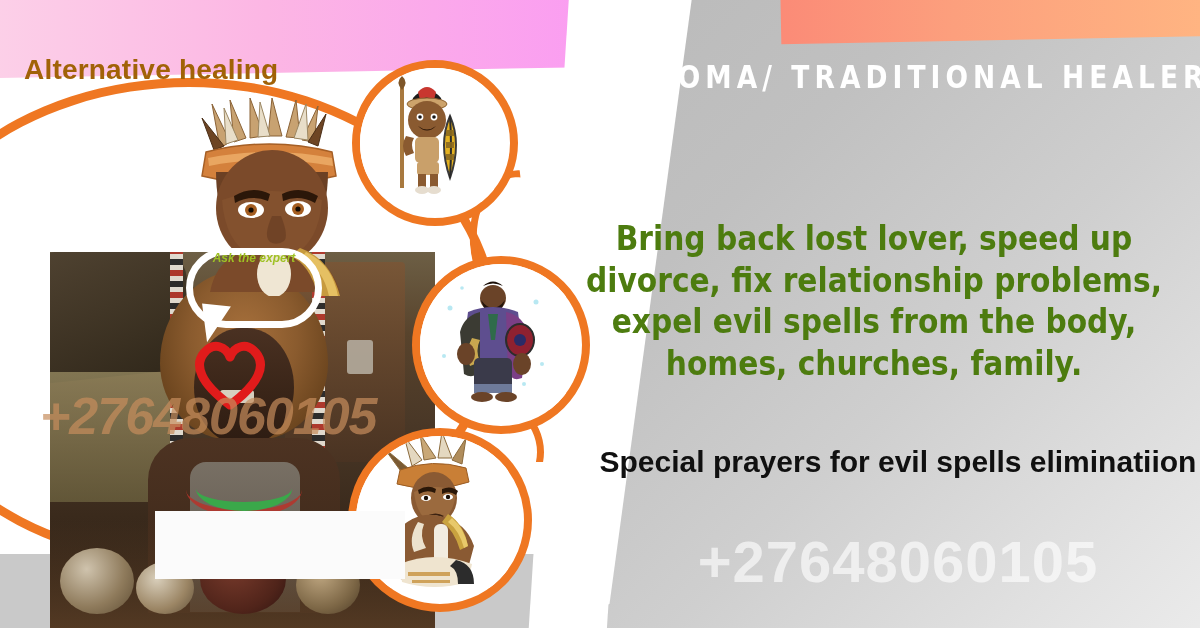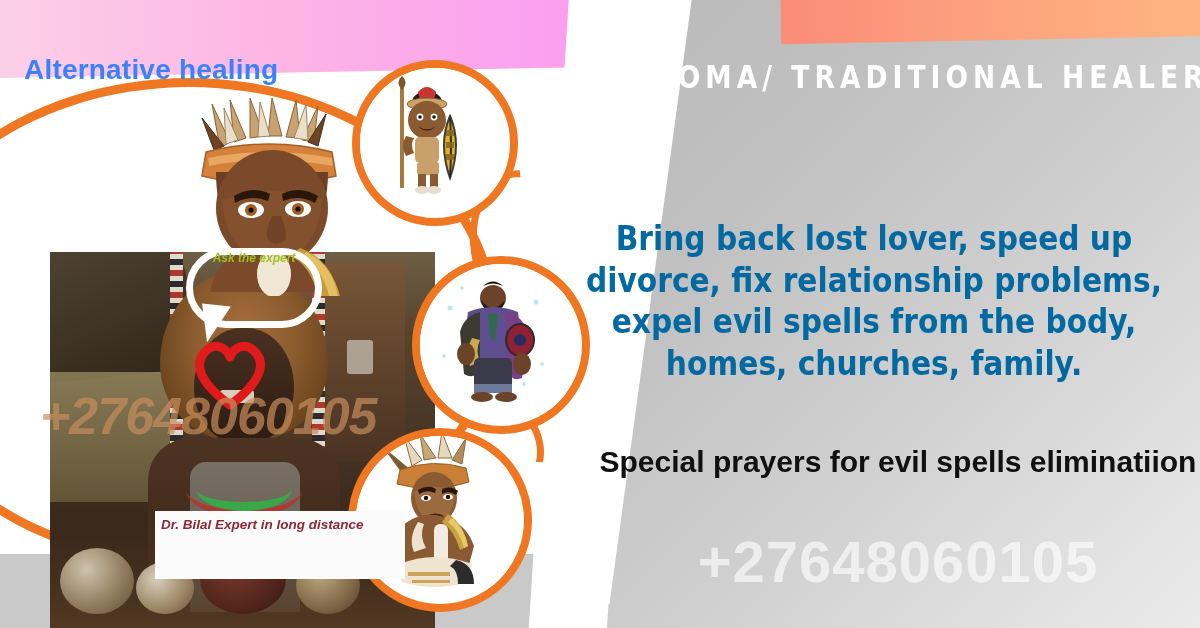--- a/index.html
+++ b/index.html
@@ -58,37 +58,37 @@
     transform:scaleX(.92);
     white-space:nowrap;
   }
   .docname{
     position:absolute;left:0;top:102px;width:652px;text-align:center;
     color:#ffffff;font-size:74px;font-weight:700;letter-spacing:9px;
     line-height:1.0;white-space:nowrap;
   }
   .redlines{
     position:absolute;left:6px;top:218px;width:640px;text-align:center;
-    color:#0369a1;font-size:33px;font-weight:700;line-height:1.26;
+    color:#4d7c0f;font-size:33px;font-weight:700;line-height:1.26;
     font-family:"DejaVu Sans Condensed","Liberation Sans Narrow","Liberation Sans",sans-serif;
   }
   .blackline{
     position:absolute;left:50px;top:442px;width:600px;text-align:center;
     color:#101010;font-size:30px;font-weight:700;line-height:1.3;
   }
   .watermark{
     position:absolute;left:40px;top:528px;width:620px;text-align:center;
     color:rgba(255,255,255,.62);font-size:58px;font-weight:700;letter-spacing:1px;
     white-space:nowrap;
   }
 
   
   .alt-heal{
     position:absolute;left:24px;top:54px;z-index:12;
-    color:#3b82f6;font-size:28px;font-weight:700;letter-spacing:.2px;
+    color:#a16207;font-size:28px;font-weight:700;letter-spacing:.2px;
   }
 
   
   .arc-big{
     position:absolute;left:-120px;top:78px;width:600px;height:470px;
     border:9px solid #ef7722;border-radius:50%;
     z-index:5;background:transparent;
   }
 
   
@@ -321,21 +321,20 @@
 
   <div class="heart">
     <svg viewBox="0 0 80 76" width="80" height="76">
       <path d="M40 70 C10 48 4 30 14 18 C24 6 36 12 40 22 C44 12 56 6 66 18 C76 30 70 48 40 70 Z" fill="none" stroke="#e11b1b" stroke-width="9" stroke-linejoin="round"></path>
     </svg>
   </div>
 
   <div class="photo-phone">+27648060105</div>
 
   <div class="caption">
-    <span>Dr. Bilal Expert in long distance</span>
   </div>
 
   <div class="bub b1">
     <svg viewBox="0 0 134 134" width="134" height="134">
       <rect width="134" height="134" fill="#fff"></rect>
       <rect x="40" y="14" width="4" height="106" fill="#a8793f"></rect>
       <path d="M42 8 q7 6 0 14 q-7 -8 0 -14Z" fill="#7d5528"></path>
       <path d="M53 30 q14 -16 28 0 l2 8 q-16 -8 -32 0Z" fill="#1d1d1d"></path>
       <path d="M58 24 q9 -10 18 0 l-2 8 q-8 -5 -14 0Z" fill="#c8372f"></path>
       <ellipse cx="67" cy="36" rx="20" ry="6" fill="#cda36b" stroke="#8d6230" stroke-width="1"></ellipse>

